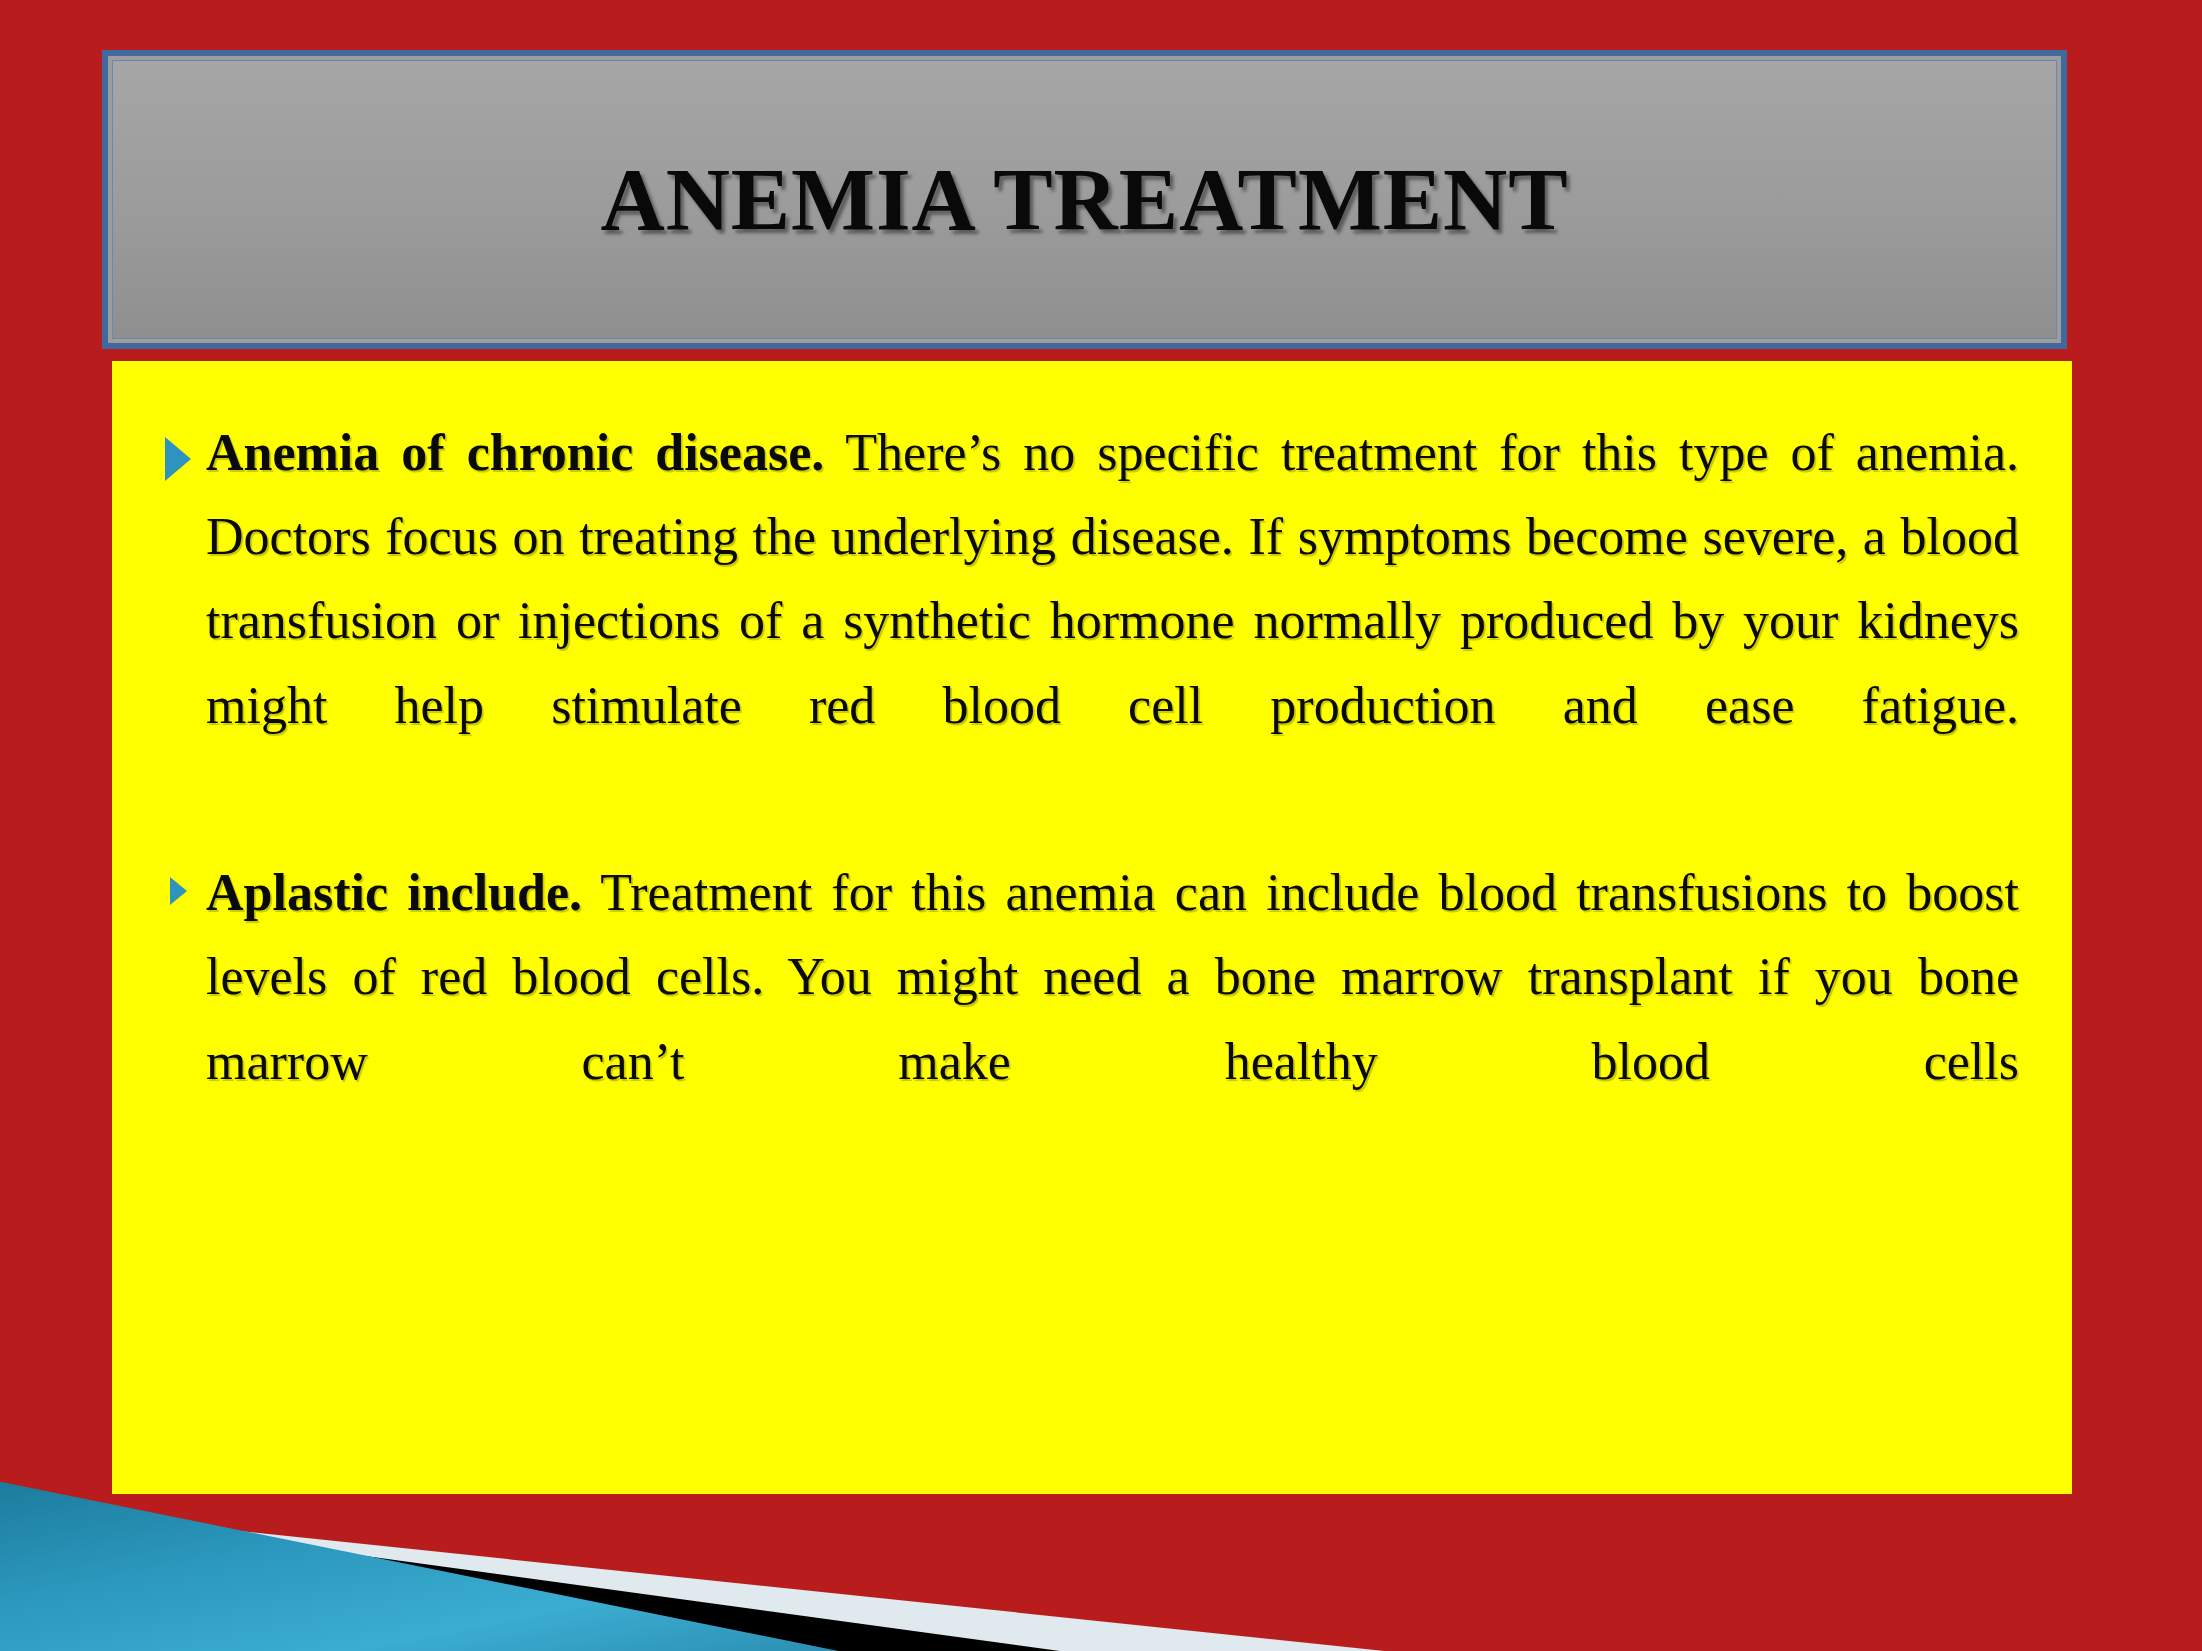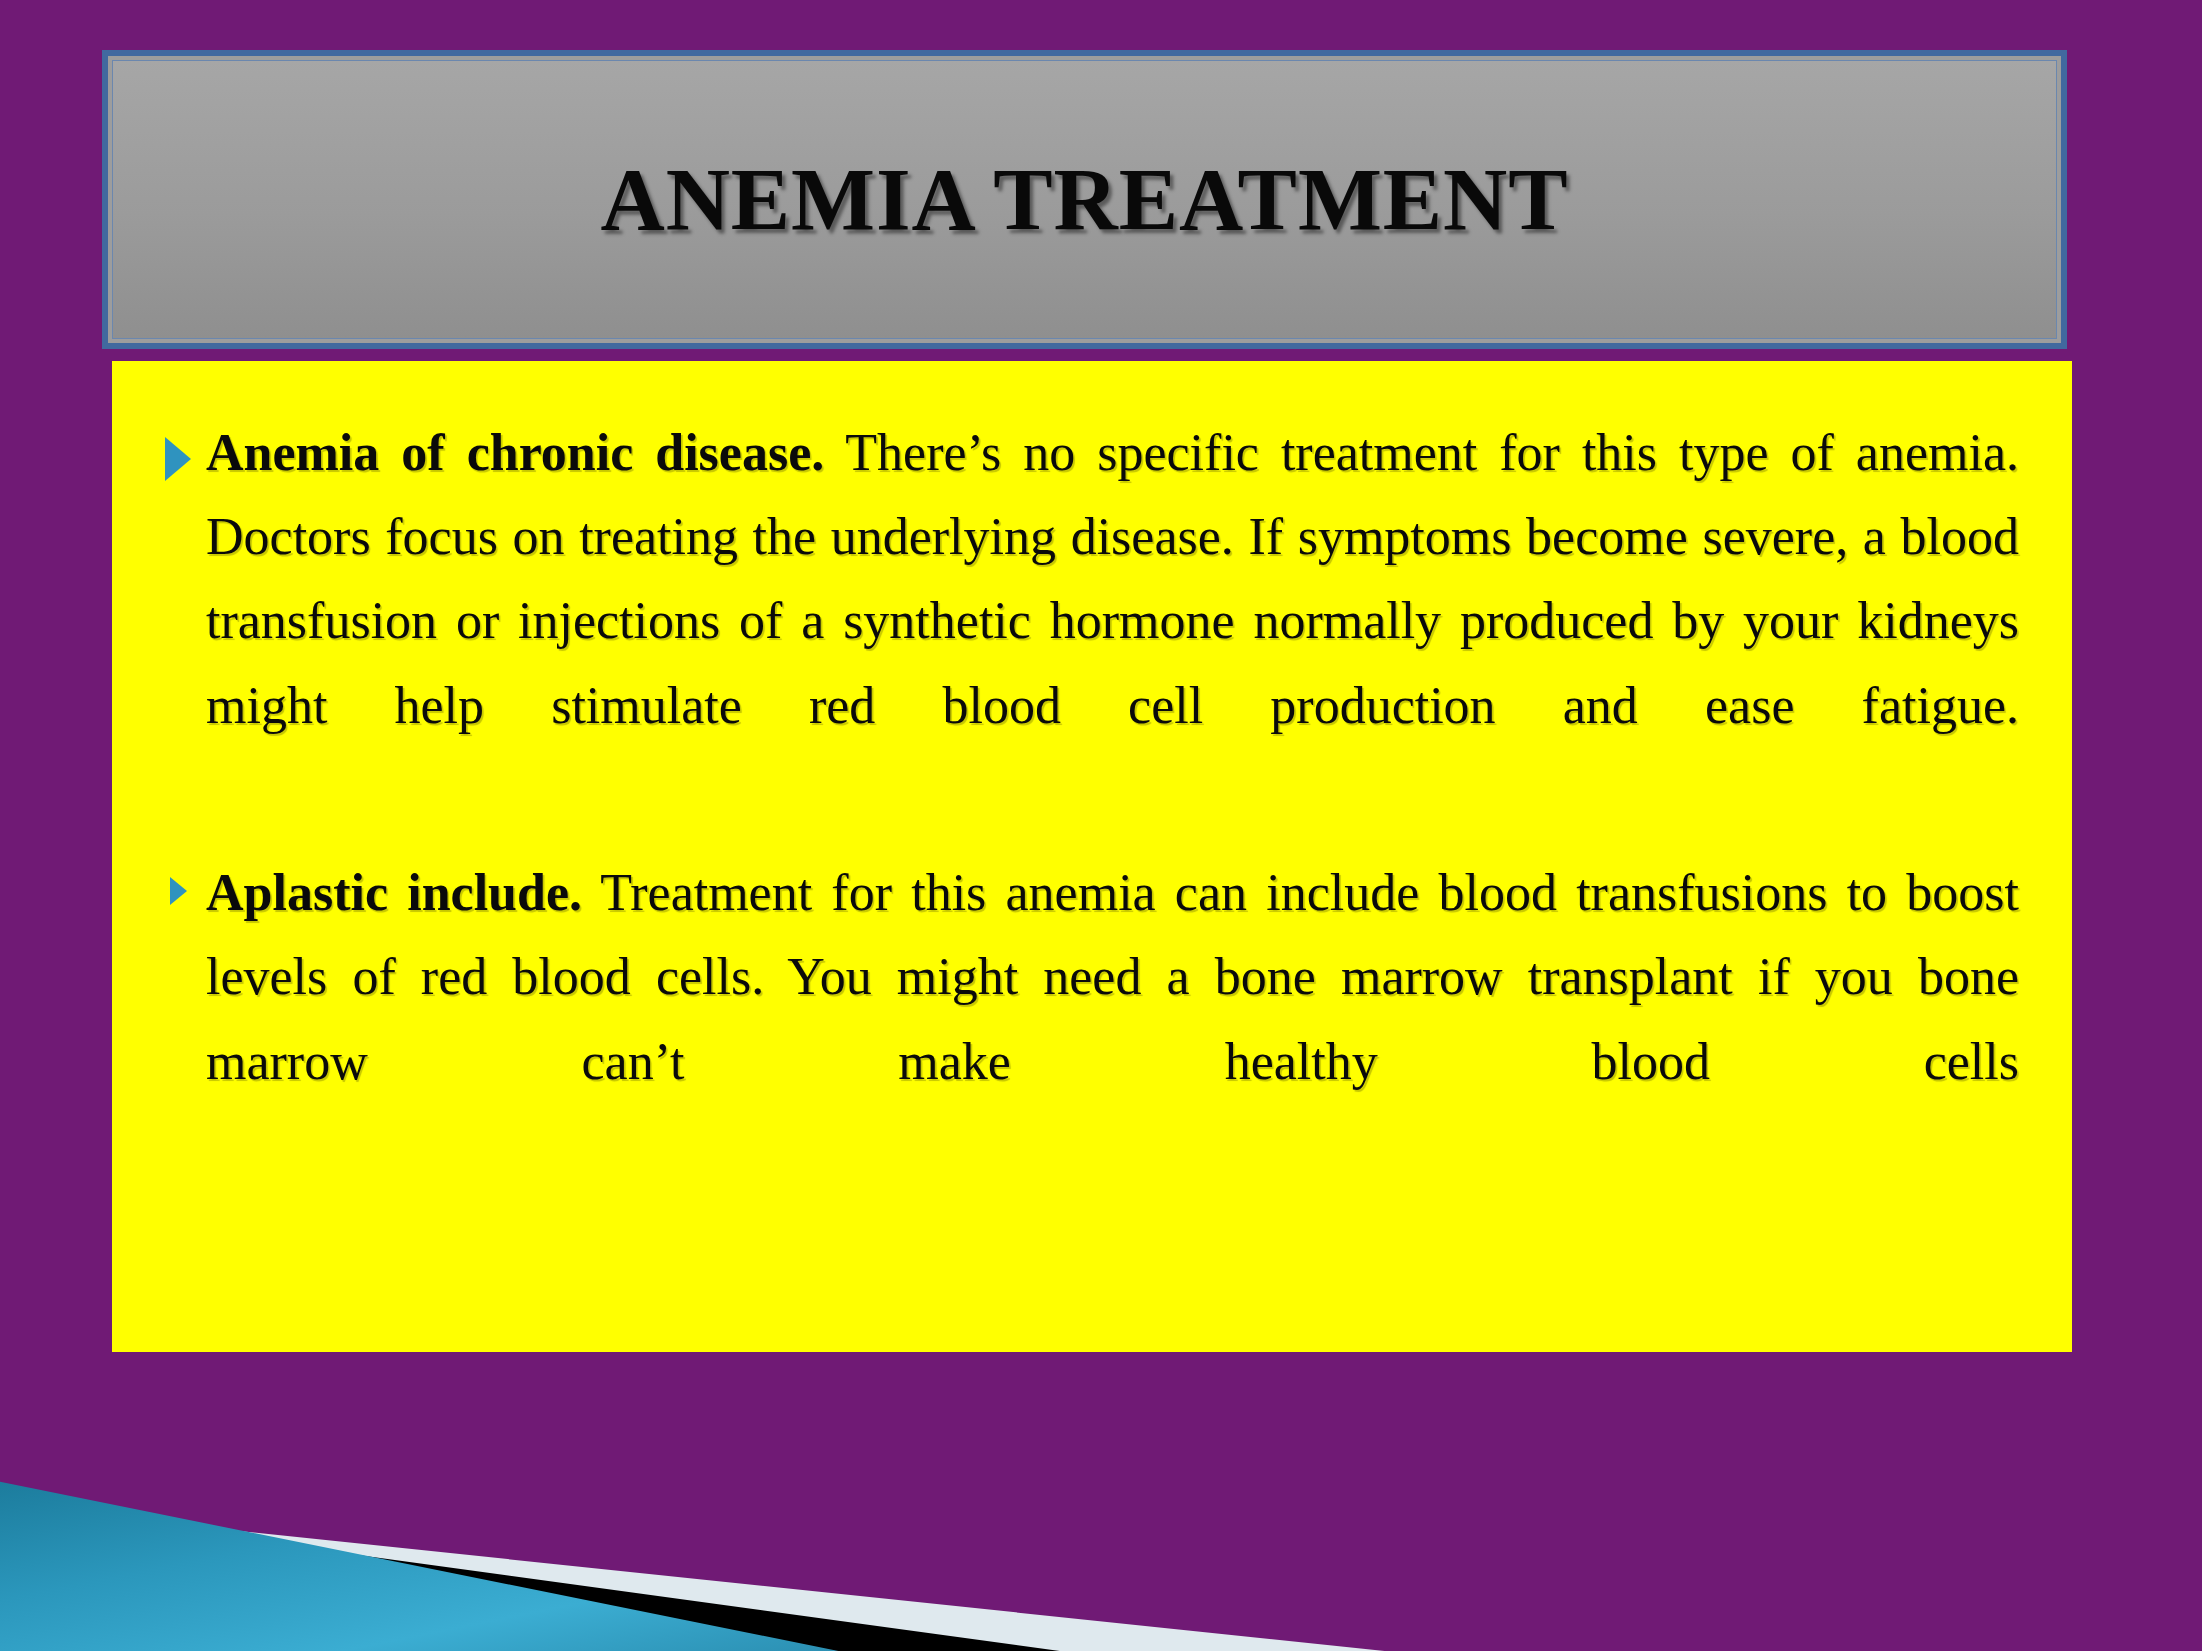--- a/index.html
+++ b/index.html
@@ -9,21 +9,21 @@
     background: #ffffff;
   }
   body {
     font-family: "Liberation Serif", "DejaVu Serif", serif;
   }
 
   #slide {
     position: relative;
     width: 2203px;
     height: 1652px;
-    background: #701a75;
+    background: #b91c1c;
     overflow: hidden;
   }
 
   
   #title-frame {
     position: absolute;
     left: 102px;
     top: 50px;
     width: 1965px;
     height: 299px;
@@ -53,21 +53,21 @@
     text-shadow: 3.4px 4.3px 3.4px rgba(0,0,0,0.42);
     white-space: nowrap;
   }
 
   
   #content-block {
     position: absolute;
     left: 112px;
     top: 361px;
     width: 1960px;
-    height: 991px;
+    height: 1133px;
     background: #ffff00;
     box-sizing: border-box;
     padding: 50px 53px 34px 41px;
     z-index: 3;
   }
 
   .bullet-item {
     display: flex;
     align-items: flex-start;
     margin-bottom: 19px;

